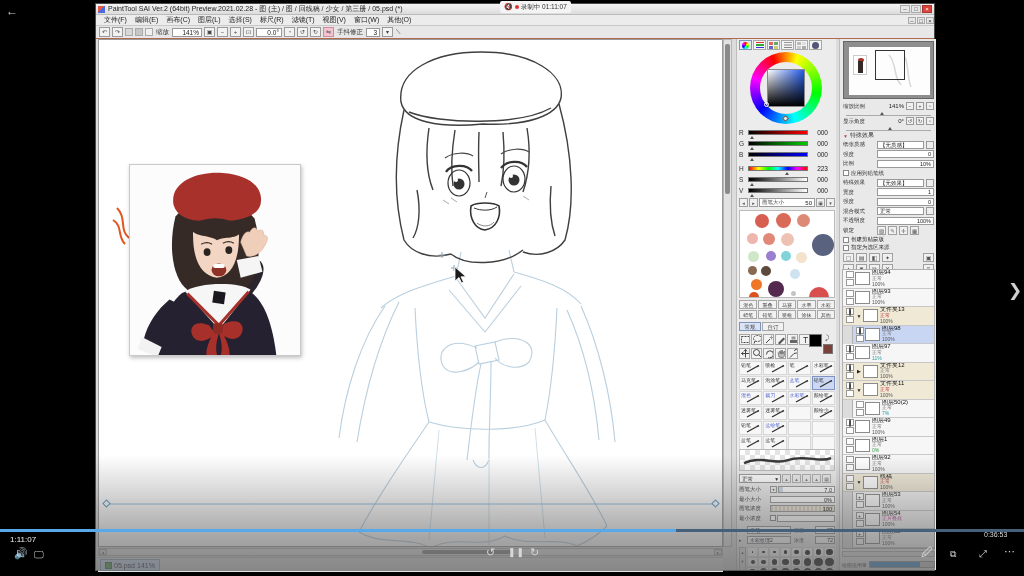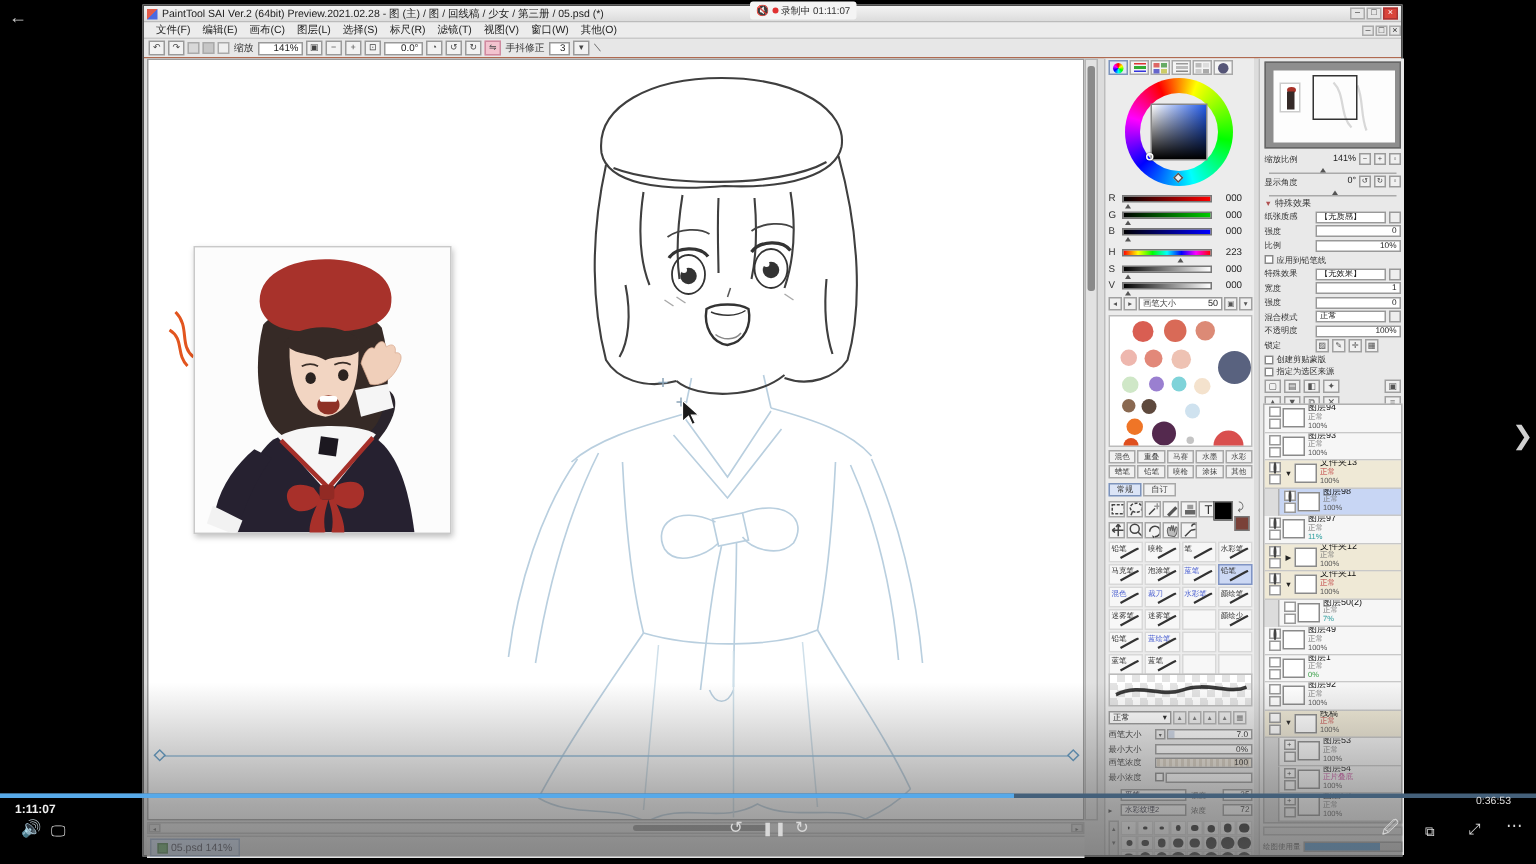--- a/index.html
+++ b/index.html
@@ -166,21 +166,21 @@
   .lmemfill{position:absolute;left:0;top:0;bottom:0;background:#3f8fd2;}
 
   
   #photoCard{position:absolute;left:30px;top:124px;width:172px;height:192px;background:#fcfcfc;border:1px solid #c9c9c9;box-shadow:1px 2px 4px rgba(0,0,0,.25);}
   #cursor{position:absolute;left:354px;top:226px;}
 
   
   .fade{position:absolute;left:95px;top:455px;width:840px;height:116px;background:linear-gradient(to bottom,rgba(90,90,90,0) 0%,rgba(95,95,95,.55) 70%,rgba(100,100,100,.72) 100%);pointer-events:none;z-index:5;}
   .progress{position:absolute;left:0;top:529px;width:1024px;height:3px;background:#44607a;z-index:6;}
   .played{position:absolute;left:0;top:0;bottom:0;background:#57a9e9;}
-  .ptime{position:absolute;left:10px;top:535px;font-size:8px;color:#f0f0f0;z-index:6;font-weight:bold;}
+  .ptime{position:absolute;left:10px;top:535px;font-size:8px;color:#f0f0f0;z-index:6;}
   .rtime{position:absolute;left:984px;top:531px;font-size:7px;color:#ddd;z-index:6;}
   .picon{position:absolute;z-index:6;color:#d8d8d8;font-size:11px;line-height:11px;}
   .backarrow{position:absolute;left:6px;top:4px;font-size:12px;color:#cfcfcf;z-index:6;}
   .nextchev{position:absolute;left:1008px;top:280px;font-size:17px;color:#d0d0d0;z-index:6;}
   .recpill{position:absolute;left:500px;top:1px;height:12px;background:#f4f4f4;border-radius:2px;display:flex;align-items:center;gap:2px;padding:0 4px;z-index:7;}
   .recpill .mute{font-size:7px;color:#555;}
   .recdot{width:4px;height:4px;border-radius:50%;background:#e03030;}
   .rectext{font-size:6.5px;color:#333;white-space:nowrap;}
 </style>
 </head>

